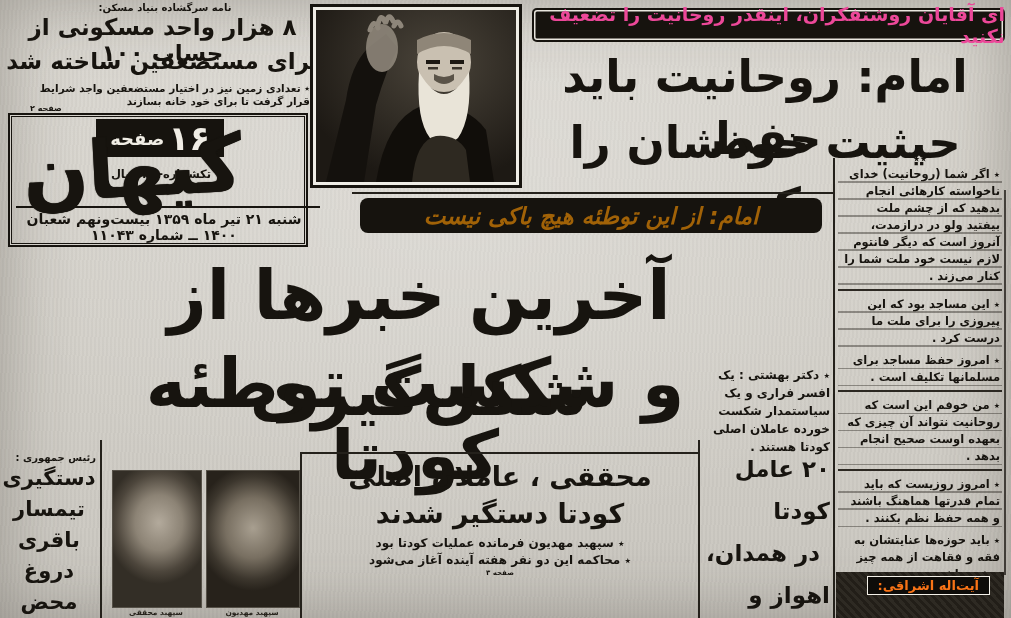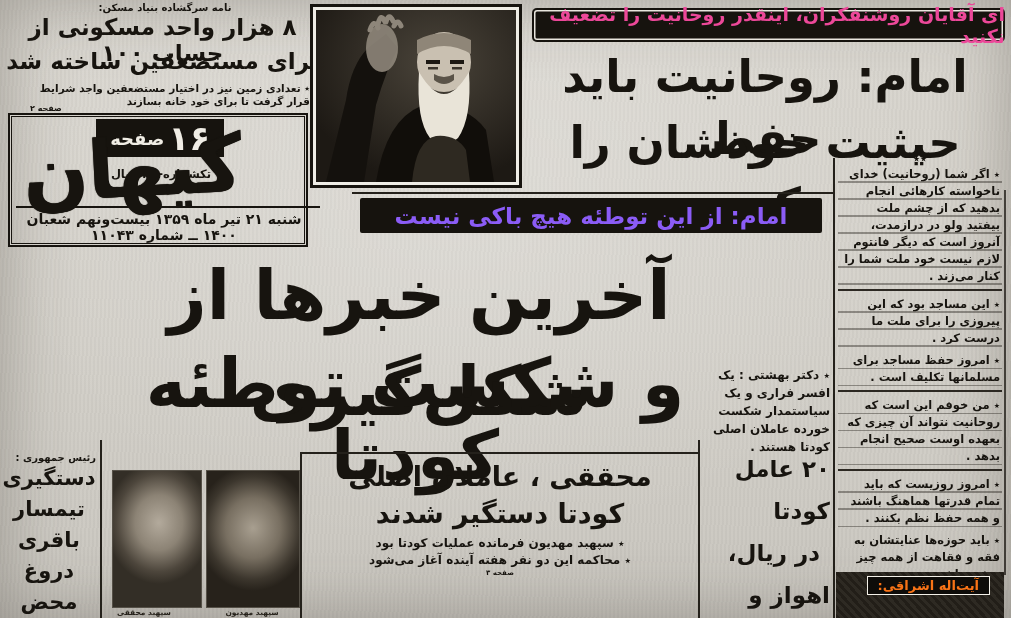--- a/index.html
+++ b/index.html
@@ -85,21 +85,21 @@
       <path d="M96,172 Q100,130 120,126 Q140,124 150,140 L154,172 Z" fill="#2e2921"></path>
     </svg>
   </div>
 
   <div class="abs banner b" style="left:532px;top:8px;width:473px;height:34px;font-size:19px;">ای آقایان روشنفکران، اینقدر روحانیت را تضعیف نکنید</div>
 
   <div class="abs ctr b" style="left:522px;top:46px;width:486px;font-size:45px;line-height:62px;letter-spacing:-2px;">امام: روحانیت باید حفظ</div>
   <div class="abs ctr b" style="left:522px;top:112px;width:486px;font-size:45px;line-height:62px;letter-spacing:-2px;">حیثیت خودشان را بکنند</div>
 
   <div class="abs hrule" style="left:352px;top:192px;width:482px;"></div>
-  <div class="abs b" style="left:360px;top:198px;width:462px;height:35px;background:#16130e;color:#8b5cf6;display:flex;align-items:center;justify-content:center;font-size:23px;border-radius:2px;">امام: از این توطئه هیچ باکی نیست</div>
+  <div class="abs b" style="left:360px;top:198px;width:462px;height:35px;background:#16130e;color:#a16207;display:flex;align-items:center;justify-content:center;font-size:23px;border-radius:8px;font-style:italic;">امام: از این توطئه هیچ باکی نیست</div>
 
   <div class="abs ctr b" style="left:0px;top:248px;width:838px;font-size:68px;line-height:96px;letter-spacing:-3px;">آخرین خبرها از شکل‌گیری</div>
   <div class="abs ctr b" style="left:120px;top:348px;width:590px;font-size:68px;line-height:72px;letter-spacing:-3px;">و شکست توطئه کودتا</div>
   <div class="abs rgt b" style="left:692px;top:366px;width:138px;font-size:12px;line-height:18px;">٭ دکتر بهشتی : یک افسر فراری و یک سیاستمدار شکست خورده عاملان اصلی کودتا هستند .</div>
 
   <div class="abs vrule" style="left:833px;top:158px;height:460px;"></div>
   <div class="abs vrule" style="left:1004px;top:190px;height:385px;width:1.5px;opacity:.8;"></div>
 
   <div class="abs" style="left:838px;top:152px;width:164px;">
     <div class="ctr b" style="font-size:13px;line-height:14px;">٭٭</div>
@@ -121,36 +121,36 @@
   <div class="abs" style="left:2px;top:452px;width:94px;">
     <div class="rgt b" style="font-size:10px;padding-left:6px;">رئیس جمهوری :</div>
     <div class="bigword">دستگیری</div>
     <div class="bigword">تیمسار</div>
     <div class="bigword">باقری</div>
     <div class="bigword">دروغ</div>
     <div class="bigword">محض است</div>
   </div>
 
   <div class="abs portrait" style="left:112px;top:470px;width:88px;height:136px;background:radial-gradient(ellipse 60% 45% at 52% 38%,#b3aa9c 0%,#8c8375 45%,#4d463c 80%,#332e26 100%);"></div>
-  <div class="abs cap" style="left:100px;top:608px;width:88px;">سپهبد محققی</div>
+  <div class="abs cap" style="left:112px;top:608px;width:88px;">سپهبد محققی</div>
   <div class="abs portrait" style="left:206px;top:470px;width:92px;height:136px;background:radial-gradient(ellipse 62% 46% at 50% 42%,#a89f90 0%,#786f61 48%,#3c362d 82%,#27221b 100%);"></div>
   <div class="abs cap" style="left:206px;top:608px;width:92px;">سپهبد مهدیون</div>
 
   <div class="abs vrule" style="left:300px;top:452px;height:166px;"></div>
   <div class="abs vrule" style="left:698px;top:440px;height:178px;"></div>
   <div class="abs hrule" style="left:300px;top:452px;width:400px;height:1.5px;"></div>
 
   <div class="abs" style="left:304px;top:458px;width:392px;">
     <div class="ctr b" style="font-size:27px;line-height:37px;letter-spacing:-1px;">محققی ، عاملان اصلی</div>
     <div class="ctr b" style="font-size:27px;line-height:37px;letter-spacing:-1px;">کودتا دستگیر شدند</div>
     <div class="ctr b" style="font-size:12px;line-height:17px;margin-top:3px;">٭ سپهبد مهدیون فرمانده عملیات کودتا بود</div>
     <div class="ctr b" style="font-size:12px;line-height:17px;">٭ محاکمه این دو نفر هفته آینده آغاز می‌شود</div>
     <div class="b" style="font-size:7px;text-align:center;">صفحه ۳</div>
   </div>
 
   <div class="abs" style="left:702px;top:448px;width:128px;">
     <div class="rgt b" style="font-size:23px;line-height:42px;letter-spacing:-1px;">۲۰ عامل کودتا</div>
-    <div class="rgt b" style="font-size:23px;line-height:42px;letter-spacing:-1px;padding-right:10px;">در ریال،</div>
+    <div class="rgt b" style="font-size:23px;line-height:42px;letter-spacing:-1px;padding-right:10px;">در همدان،</div>
     <div class="rgt b" style="font-size:23px;line-height:42px;letter-spacing:-1px;">اهواز و تهران</div>
 
   </div>
 
 </div>
 
 </body></html>

